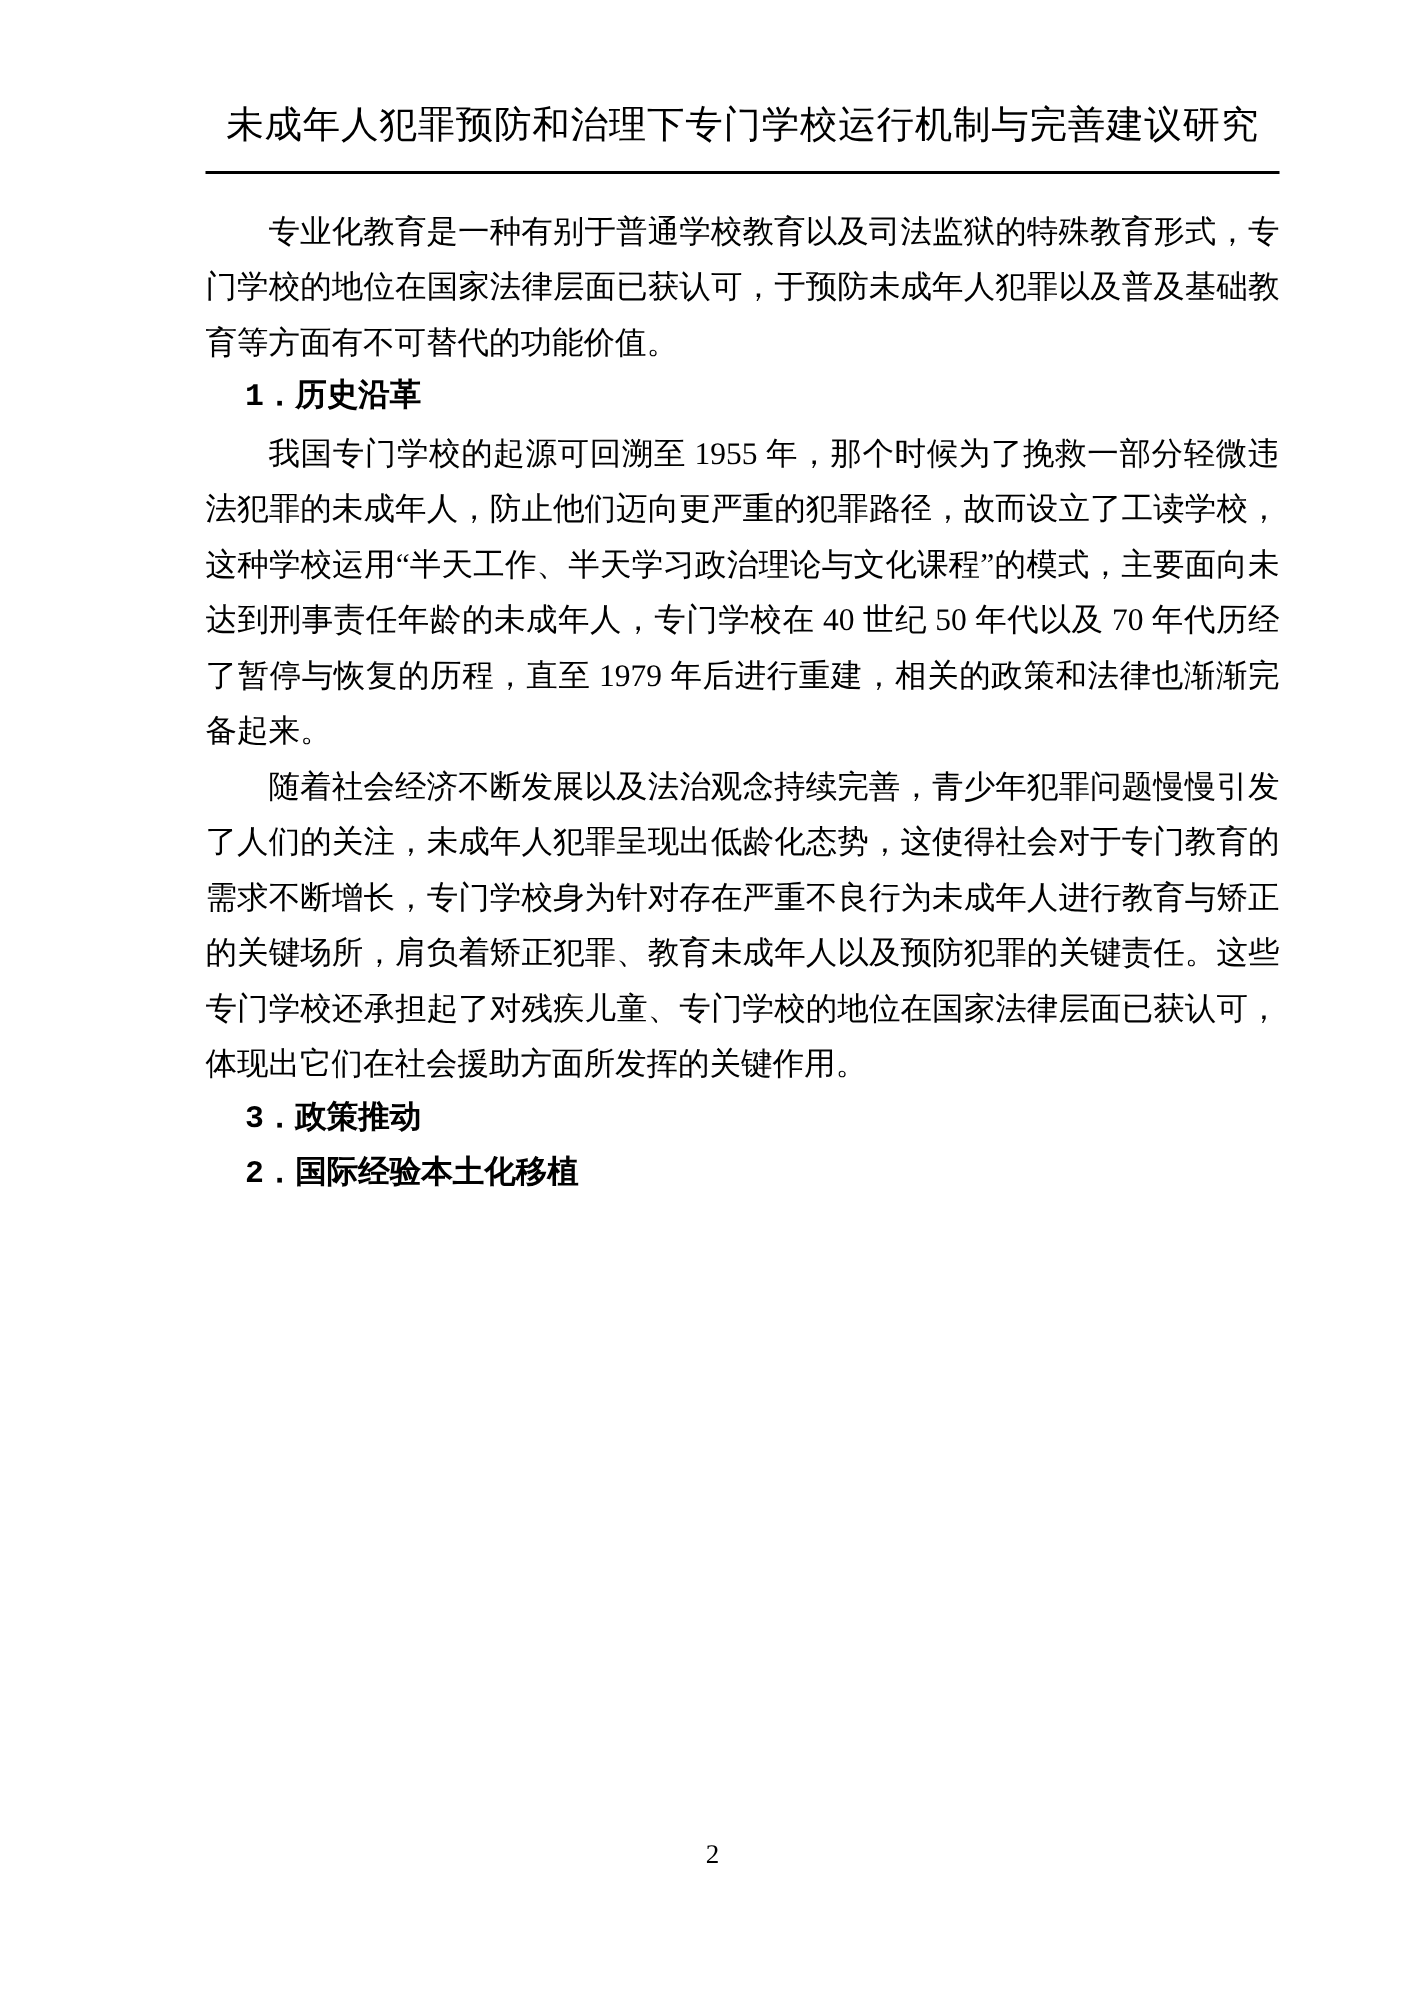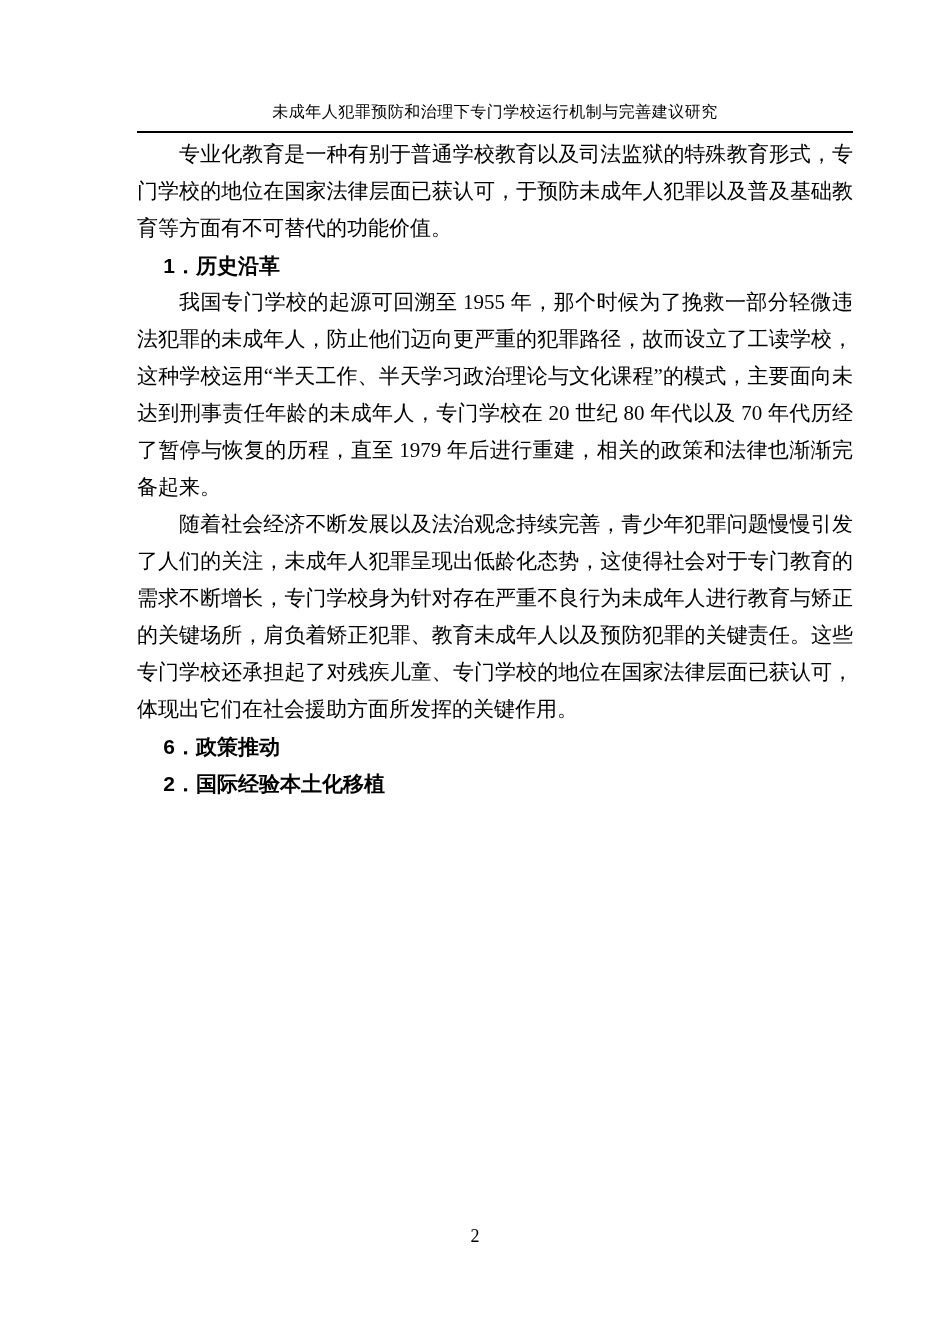--- a/index.html
+++ b/index.html
@@ -11,27 +11,27 @@
     position: relative;
     width: 950px;
     height: 1344px;
     background: #ffffff;
     color: #000000;
     font-family: "Liberation Serif", "DejaVu Serif", serif;
     overflow: hidden;
   }
   .running-head {
     position: absolute;
-    top: 100px;
+    top: 72px;
     left: 137px;
     width: 716px;
     text-align: center;
-    font-size: 16px;
+    font-size: 25px;
     line-height: 24px;
-    padding-bottom: 7px;
+    padding-bottom: 18px;
     border-bottom: 2px solid #000000;
     letter-spacing: 0.5px;
   }
   .content {
     position: absolute;
     top: 136px;
     left: 137px;
     width: 716px;
     font-size: 21px;
     line-height: 37px;
@@ -40,21 +40,21 @@
   }
   .para {
     margin: 0;
     text-indent: 2em;
   }
   .heading {
     margin: 0;
     font-size: 21px;
     font-weight: bold;
     text-indent: 1.25em;
-    font-family: Liberation Sans, sans-serif;
+    font-family: Liberation Mono, monospace;
   }
   .footer {
     position: absolute;
     top: 1224px;
     left: 0;
     width: 950px;
     text-align: center;
     font-size: 18px;
     line-height: 24px;
   }
@@ -65,25 +65,25 @@
 <div class="page">
 
   <div class="running-head">
     <span>未成年人犯罪预防和治理下专门学校运行机制与完善建议研究</span>
   </div>
 
   <div class="content">
     <p class="para">专业化教育是一种有别于普通学校教育以及司法监狱的特殊教育形式，专门学校的地位在国家法律层面已获认可，于预防未成年人犯罪以及普及基础教育等方面有不可替代的功能价值。</p>
 
     <h3 class="heading">1．历史沿革</h3>
-    <p class="para">我国专门学校的起源可回溯至 1955 年，那个时候为了挽救一部分轻微违法犯罪的未成年人，防止他们迈向更严重的犯罪路径，故而设立了工读学校，这种学校运用“半天工作、半天学习政治理论与文化课程”的模式，主要面向未达到刑事责任年龄的未成年人，专门学校在 20 世纪 80 年代以及 70 年代历经了暂停与恢复的历程，直至 1979 年后进行重建，相关的政策和法律也渐渐完备起来。</p>
+    <p class="para">我国专门学校的起源可回溯至 1955 年，那个时候为了挽救一部分轻微违法犯罪的未成年人，防止他们迈向更严重的犯罪路径，故而设立了工读学校，这种学校运用“半天工作、半天学习政治理论与文化课程”的模式，主要面向未达到刑事责任年龄的未成年人，专门学校在 40 世纪 50 年代以及 70 年代历经了暂停与恢复的历程，直至 1979 年后进行重建，相关的政策和法律也渐渐完备起来。</p>
 
     <p class="para">随着社会经济不断发展以及法治观念持续完善，青少年犯罪问题慢慢引发了人们的关注，未成年人犯罪呈现出低龄化态势，这使得社会对于专门教育的需求不断增长，专门学校身为针对存在严重不良行为未成年人进行教育与矫正的关键场所，肩负着矫正犯罪、教育未成年人以及预防犯罪的关键责任。这些专门学校还承担起了对残疾儿童、专门学校的地位在国家法律层面已获认可，体现出它们在社会援助方面所发挥的关键作用。</p>
 
-    <h3 class="heading">6．政策推动</h3>
+    <h3 class="heading">3．政策推动</h3>
 
     <h3 class="heading">2．国际经验本土化移植</h3>
   </div>
 
   <div class="footer">
     <span>2</span>
   </div>
 
 </div>
 

